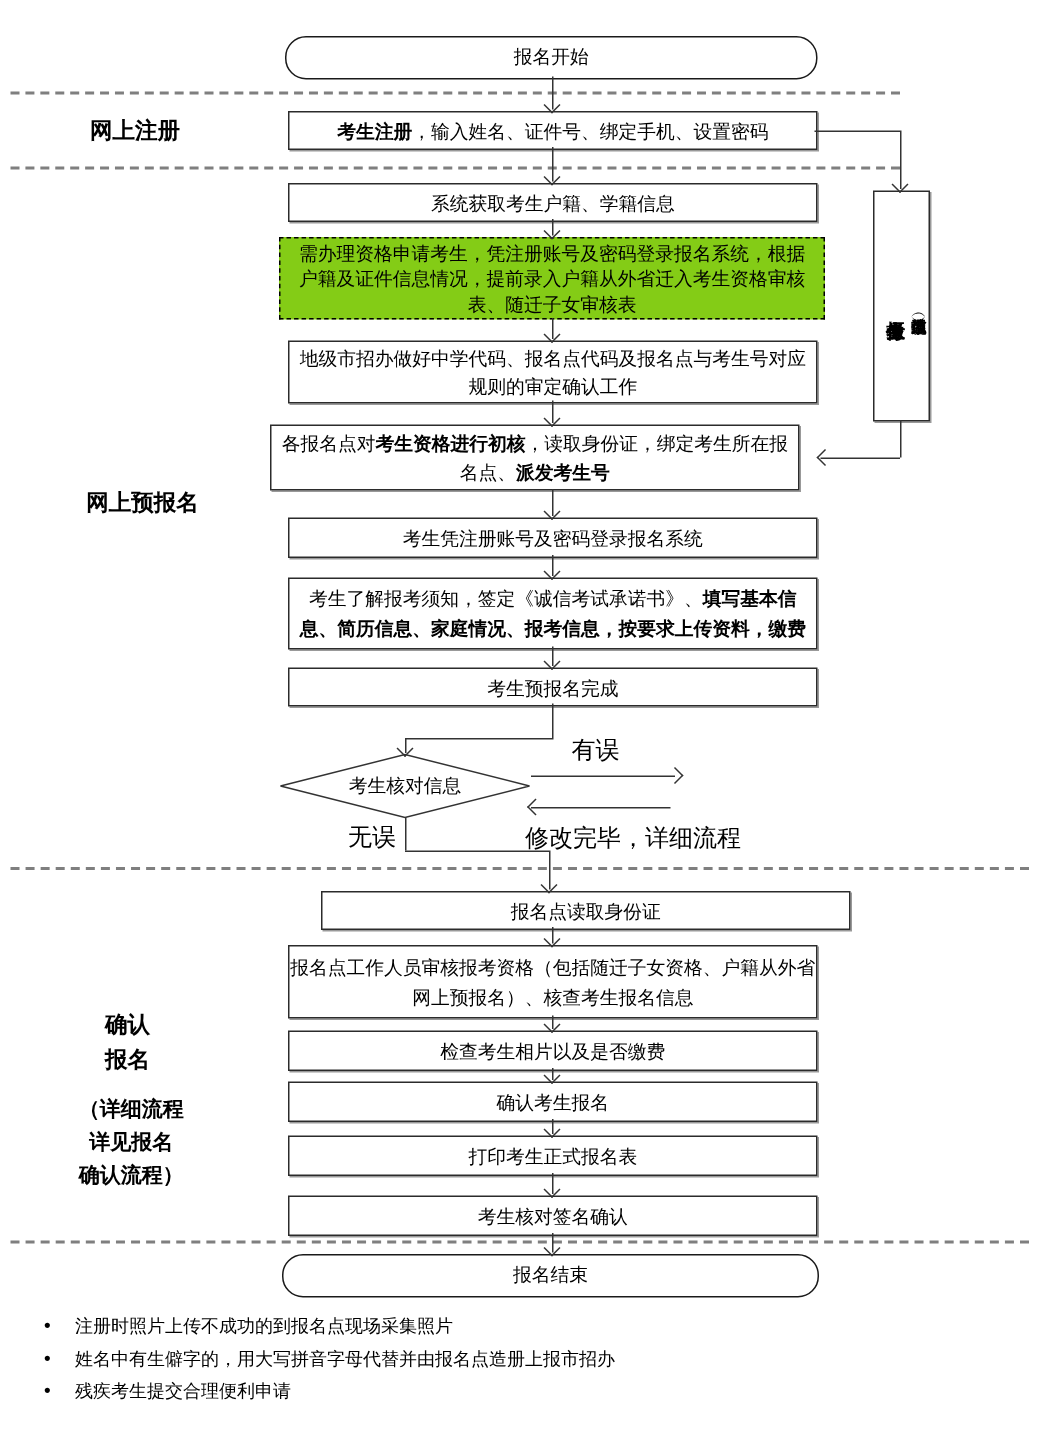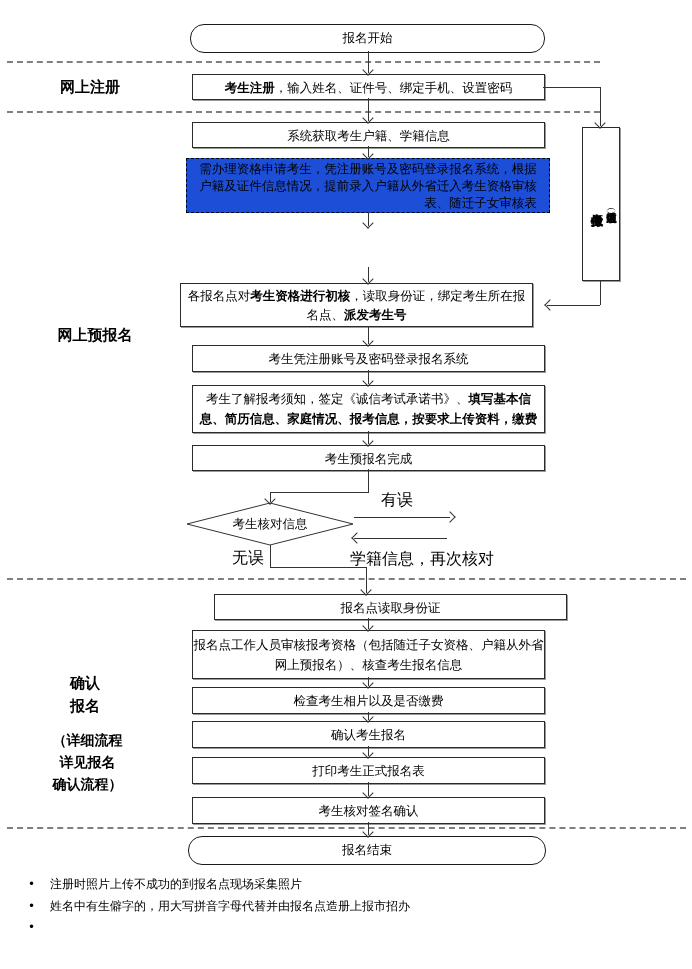--- a/index.html
+++ b/index.html
@@ -1,22 +1,22 @@
 <!DOCTYPE html>
 <html><head>
 <meta charset="utf-8">
 <style>
   html,body{margin:0;padding:0;background:#fff;}
   #page{position:relative;width:692px;height:969px;background:#fff;overflow:hidden;
         font-family:"DejaVu Sans",sans-serif;color:#000;}
   .bx{position:absolute;background:#fff;border:1px solid #2b2b2b;box-shadow:1px 1px 0 #999;
       display:flex;align-items:center;justify-content:center;text-align:center;
       font-size:12.5px;line-height:19px;}
-  .dbx{position:absolute;background:#1d4ed8;border:1px dashed #000;
-      display:flex;align-items:center;justify-content:center;text-align:right;
+  .dbx{position:absolute;background:#84cc16;border:1px dashed #000;
+      display:flex;align-items:center;justify-content:center;text-align:center;
       font-size:12.5px;line-height:17px;}
   .oval{position:absolute;background:#fff;border:1px solid #1a1a1a;border-radius:14px;
       display:flex;align-items:center;justify-content:center;font-size:12.5px;}
   .sep{position:absolute;height:0;border-top:2px dashed #7f7f7f;}
   .vl{position:absolute;width:1px;background:#333;}
   .hl{position:absolute;height:1px;background:#333;}
   .ah{position:absolute;width:7px;height:7px;display:block;}
   .ah.d{border-left:1px solid #333;border-bottom:1px solid #333;transform:rotate(-45deg);}
   .ah.l{border-left:1px solid #333;border-bottom:1px solid #333;transform:rotate(45deg);}
   .ah.r{border-top:1px solid #333;border-right:1px solid #333;transform:rotate(45deg);}
@@ -71,20 +71,26 @@
   </div>
 
   <div class="dbx" style="left:186px;top:158px;width:362px;height:53px;">
     <span>
       <span>需办理资格申请考生，凭注册账号及密码登录报名系统，根据</span><br>
       <span>户籍及证件信息情况，提前录入户籍从外省迁入考生资格审核</span><br>
       <span>表、随迁子女审核表</span>
     </span>
   </div>
 
+  <div class="bx" style="left:192px;top:227px;width:351px;height:40px;">
+    <span>
+      <span>地级市招办做好中学代码、报名点代码及报名点与考生号对应</span><br>
+      <span>规则的审定确认工作</span>
+    </span>
+  </div>
 
   <div class="bx" style="left:180px;top:283px;width:351px;height:42px;">
     <span>
       <span>各报名点对</span><b>考生资格进行初核</b><span>，读取身份证，绑定考生所在报</span><br>
       <span>名点、</span><b>派发考生号</b>
     </span>
   </div>
 
   <div class="bx" style="left:192px;top:345px;width:351px;height:25px;">
     <span>考生凭注册账号及密码登录报名系统</span>
@@ -104,21 +110,21 @@
   <div class="dia-wrap">
     <svg width="168" height="44">
       <polygon points="1,22 84,1 167,22 84,43" fill="#ffffff" stroke="#333333" stroke-width="1"></polygon>
     </svg>
     <div class="dia-txt">考生核对信息</div>
   </div>
 
 
   <div class="lab" style="left:372px;top:490px;width:50px;">有误</div>
   <div class="lab" style="left:223px;top:548px;width:50px;">无误</div>
-  <div class="lab" style="left:350px;top:549px;width:115px;">学籍信息，再次核对</div>
+  <div class="lab" style="left:350px;top:549px;width:115px;">修改完毕，详细流程</div>
 
   <div class="cam">
     <div class="cam-inner">
       <div class="cam-paren">（通过微信或报名系统）</div>
       <div class="cam-main">考生摄像</div>
     </div>
   </div>
 
   <div class="bx" style="left:192px;top:594px;width:351px;height:24px;margin-left:22px;">
     <span>报名点读取身份证</span>
@@ -200,16 +206,17 @@
     <div class="note-row">
       <span class="note-bullet">•</span>
       <span>注册时照片上传不成功的到报名点现场采集照片</span>
     </div>
     <div class="note-row">
       <span class="note-bullet">•</span>
       <span>姓名中有生僻字的，用大写拼音字母代替并由报名点造册上报市招办</span>
     </div>
     <div class="note-row">
       <span class="note-bullet">•</span>
+      <span>残疾考生提交合理便利申请</span>
     </div>
   </div>
 
 </div>
 
 </body></html>

